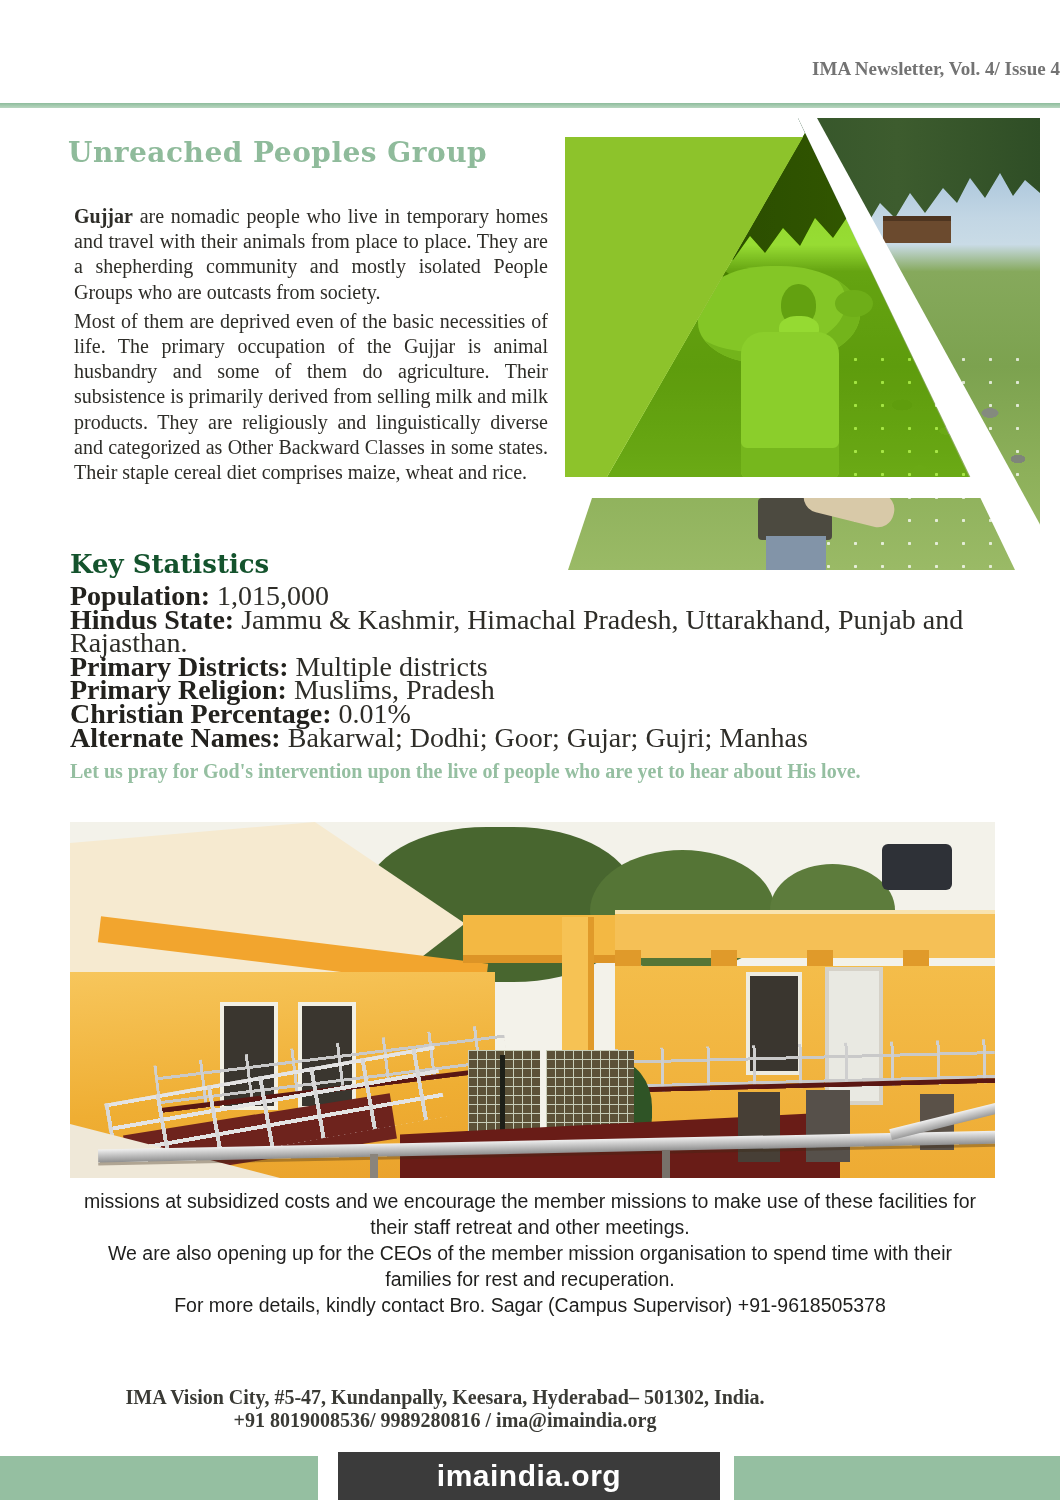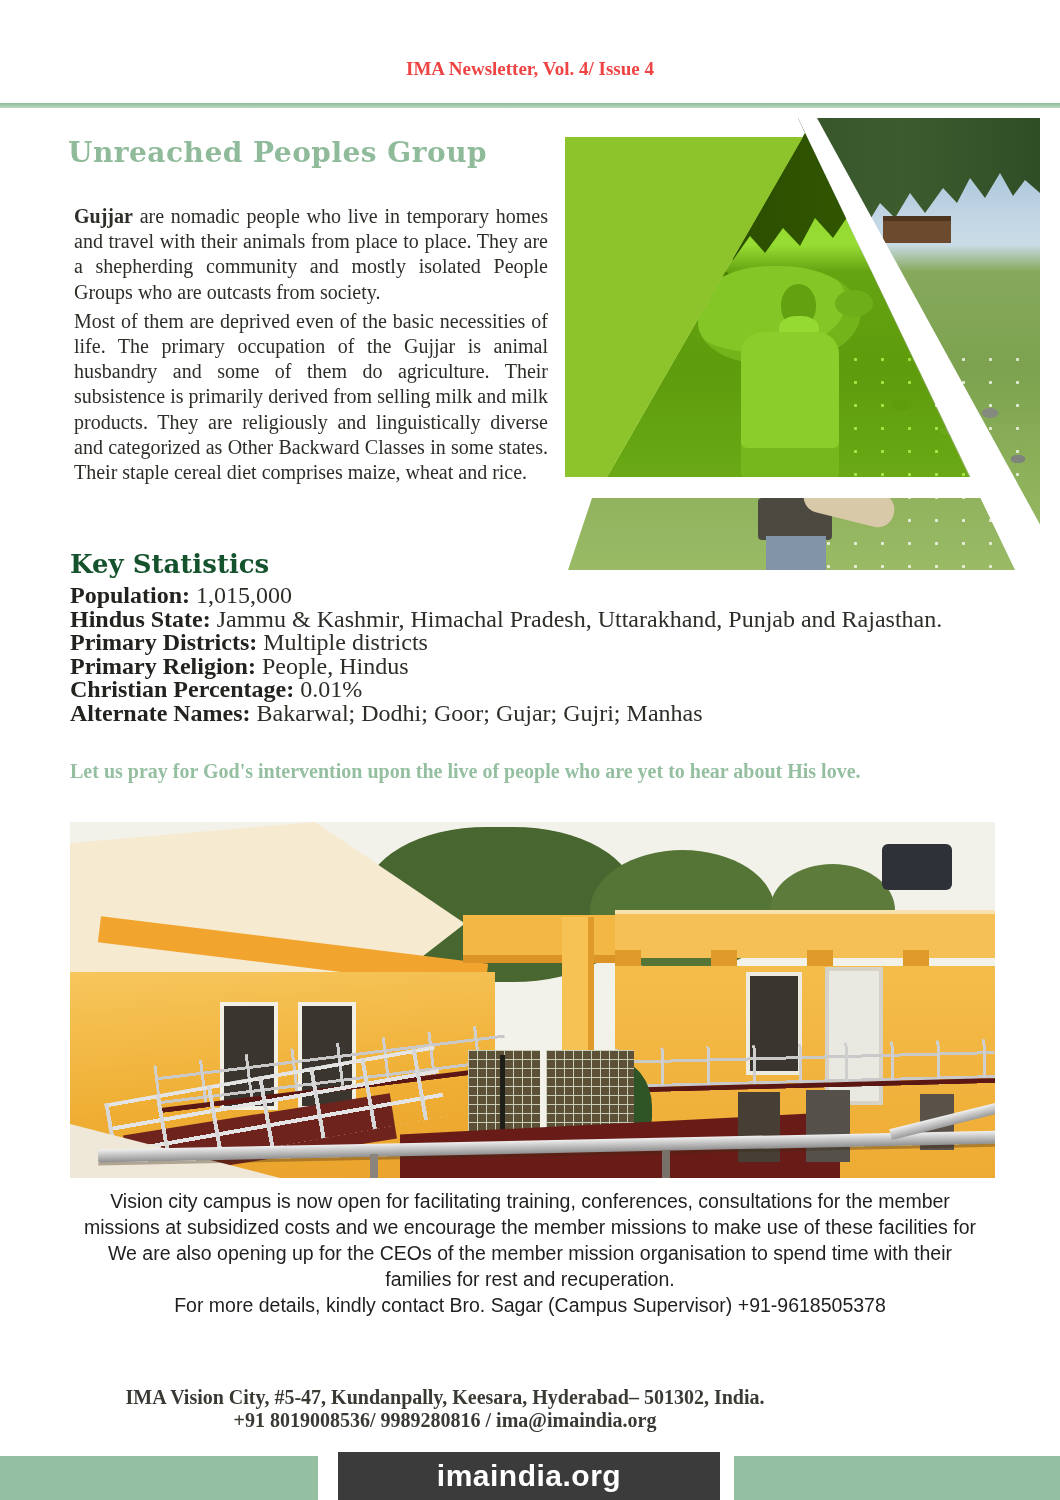--- a/index.html
+++ b/index.html
@@ -1,21 +1,21 @@
 <!DOCTYPE html>
 <html><head>
 <meta charset="utf-8">
 <style>
   html,body{margin:0;padding:0;background:#ffffff;}
   #page{position:relative;width:1060px;height:1500px;background:#ffffff;overflow:hidden;
         font-family:"Liberation Serif",serif;color:#2e2d28;}
 
   
-  .nl-header{position:absolute;top:58px;left:0;width:100%;text-align:center;
-             font-family:"Liberation Serif",serif;font-weight:bold;font-size:19px;color:#ef4444;}
+  .nl-header{position:absolute;top:58px;left:0;width:100%;text-align:right;
+             font-family:"Liberation Serif",serif;font-weight:bold;font-size:19px;color:#737373;}
   .green-rule{position:absolute;top:103px;left:0;width:1060px;height:5px;
               background:linear-gradient(180deg,#8ebc9c 0%,#b9d7c1 100%);}
 
   
   .article-title{position:absolute;top:136px;left:68px;width:500px;
                  font-family:"DejaVu Serif","Liberation Serif",serif;font-weight:bold;
                  font-size:28px;color:#8fbb9b;letter-spacing:.5px;}
   .article-body{position:absolute;top:200px;left:70px;width:482px;
                 font-size:20px;line-height:25.2px;text-align:justify;color:#2e2d28;}
   .article-body p{margin:4px;}
@@ -60,21 +60,21 @@
   .hero-lime{left:0;top:0;width:475px;height:452px;background:#8dc32b;
      clip-path:polygon(0 19px,238px 19px,42px 359px,0 359px);}
   .hero-band-diag{left:0;top:0;width:520px;height:452px;background:#ffffff;
      clip-path:polygon(233px 0,252px 0,500px 452px,450px 452px);}
   .hero-band-horiz{left:0;top:359px;width:448px;height:21px;background:#ffffff;}
 
   
   .stats-heading{position:absolute;top:549px;left:70px;
                  font-family:"DejaVu Serif","Liberation Serif",serif;font-weight:bold;
                  font-size:26px;color:#14532d;}
-  .stats-list{position:absolute;top:584px;left:70px;width:950px;font-size:24px;line-height:23.6px;}
+  .stats-list{position:absolute;top:584px;left:70px;width:950px;font-size:28px;line-height:23.6px;}
   .stat-label{font-weight:bold;color:#23221e;}
   .stat-value{color:#2e2d28;}
 
   .prayer{position:absolute;top:760px;left:70px;width:960px;
           font-weight:bold;font-size:20px;color:#95bfa1;}
 
   
   .campus{position:absolute;left:70px;top:822px;width:925px;height:356px;overflow:hidden;background:#f3f2ea;}
   .campus *{position:absolute;}
   .cp-tree1{left:295px;top:5px;width:270px;height:155px;background:#48662f;border-radius:45%;}
@@ -180,21 +180,21 @@
     <div class="hero-band-diag"></div>
     <div class="hero-band-horiz"></div>
   </div>
 
   <div class="stats-heading">Key Statistics</div>
 
   <div class="stats-list">
     <div><span class="stat-label">Population:</span> <span class="stat-value">1,015,000</span></div>
     <div><span class="stat-label">Hindus State:</span> <span class="stat-value">Jammu &amp; Kashmir, Himachal Pradesh, Uttarakhand, Punjab and Rajasthan.</span></div>
     <div><span class="stat-label">Primary Districts:</span> <span class="stat-value">Multiple districts</span></div>
-    <div><span class="stat-label">Primary Religion:</span> <span class="stat-value">People, Hindus</span></div>
+    <div><span class="stat-label">Primary Religion:</span> <span class="stat-value">Muslims, Pradesh</span></div>
     <div><span class="stat-label">Christian Percentage:</span> <span class="stat-value">0.01%</span></div>
     <div><span class="stat-label">Alternate Names:</span> <span class="stat-value">Bakarwal; Dodhi; Goor; Gujar; Gujri; Manhas</span></div>
   </div>
 
   <div class="prayer">Let us pray for God's intervention upon the live of people who are yet to hear about His love.</div>
 
   <div class="campus">
     <div class="cp-tree1"></div>
     <div class="cp-tree2"></div>
     <div class="cp-tree3"></div>
@@ -225,22 +225,22 @@
     <div class="cp-door2"></div>
     <div class="cp-win4"></div>
     <div class="cp-floor"></div>
     <div class="cp-pipe"></div>
     <div class="cp-pipe2"></div>
     <div class="cp-post1"></div>
     <div class="cp-post2"></div>
   </div>
 
   <div class="campus-text">
-    <div>Vision city campus is now open for facilitating training, conferences, consultations for the member</div>
     <div>missions at subsidized costs and we encourage the member missions to make use of these facilities for</div>
+    <div>their staff retreat and other meetings.</div>
     <div>We are also opening up for the CEOs of the member mission organisation to spend time with their</div>
     <div>families for rest and recuperation.</div>
     <div>For more details, kindly contact Bro. Sagar (Campus Supervisor) +91-9618505378</div>
   </div>
 
   <div class="address">
     <div>IMA Vision City, #5-47, Kundanpally, Keesara, Hyderabad– 501302, India.</div>
     <div>+91 8019008536/ 9989280816 / ima@imaindia.org</div>
   </div>
 

